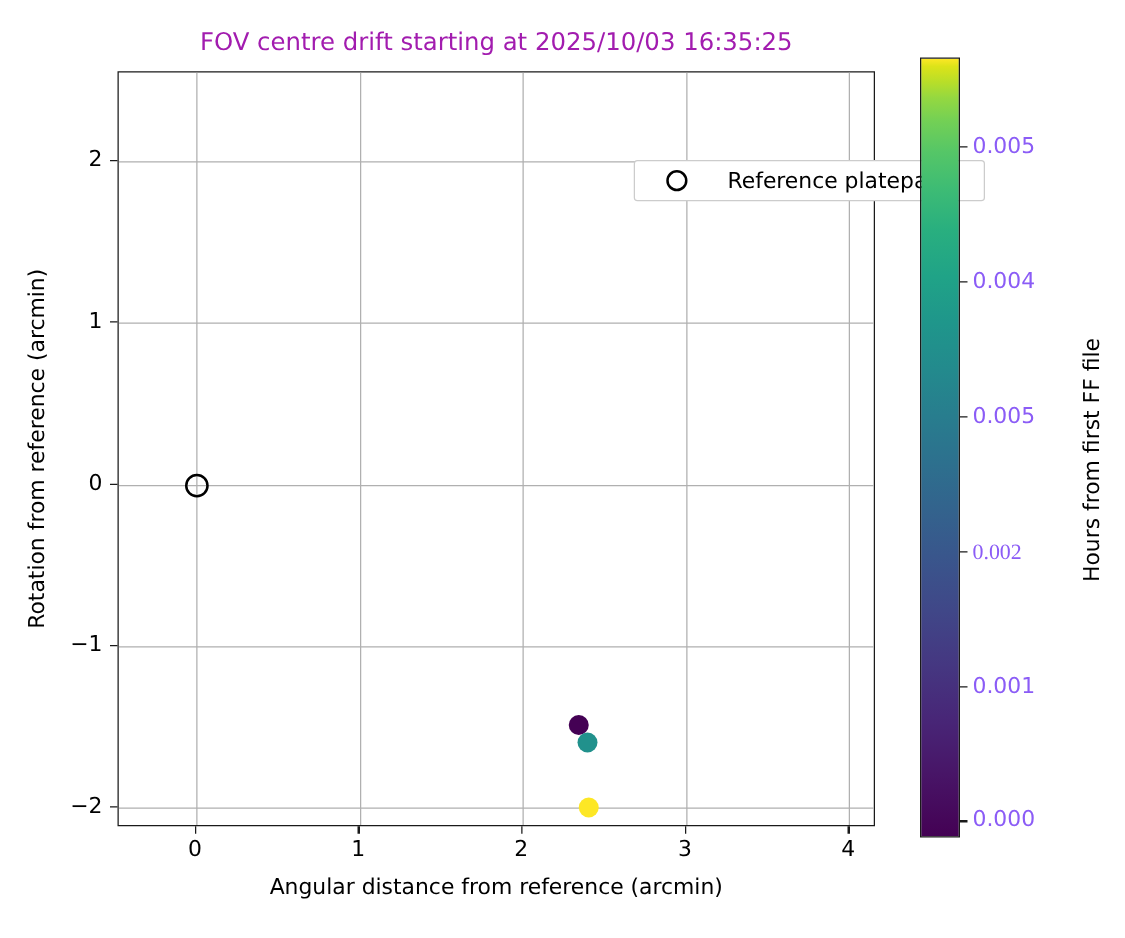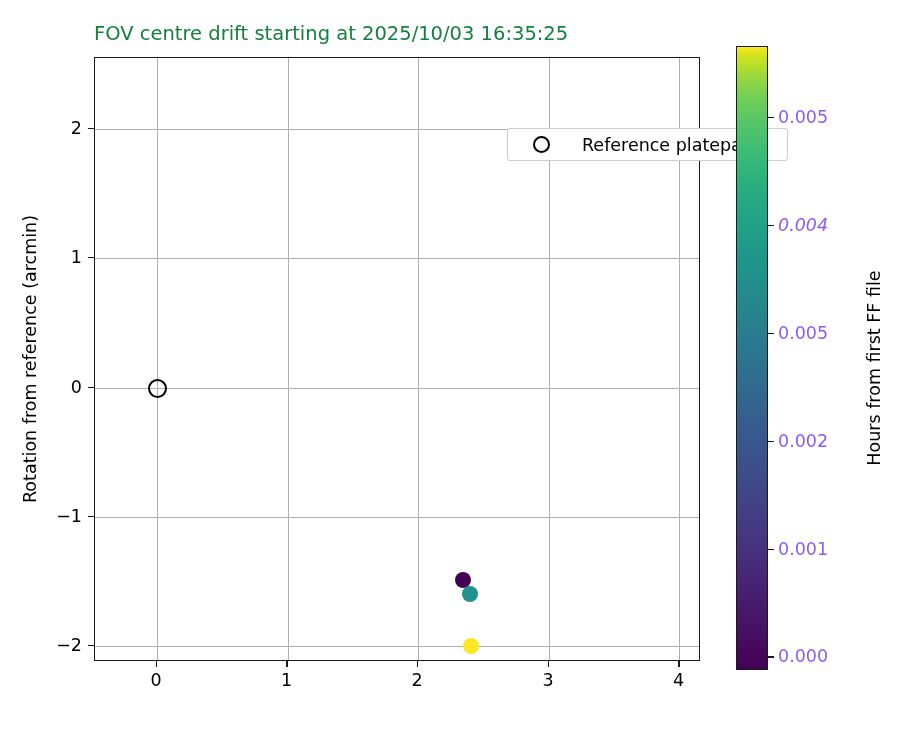--- a/index.html
+++ b/index.html
@@ -17,23 +17,23 @@
     background: #ffffff;
     overflow: hidden;
   }
 
   
   #plot-title {
     position: absolute;
     left: 94px;
     top: 22px;
     width: 606px;
-    text-align: left;
+    text-align: center;
     font-size: 19.5px;
-    color: #15803d;
+    color: #a21caf;
     white-space: nowrap;
   }
 
   
   #axes {
     position: absolute;
     left: 94px;
     top: 57px;
     width: 606px;
     height: 604px;
@@ -276,33 +276,34 @@
   <div class="tick-y" style="top:386.5px;"></div>
   <div class="tick-y" style="top:515.5px;"></div>
   <div class="tick-y" style="top:644.5px;"></div>
 
   <div class="ticklabel-y" style="top:118px;">2</div>
   <div class="ticklabel-y" style="top:247px;">1</div>
   <div class="ticklabel-y" style="top:377px;">0</div>
   <div class="ticklabel-y" style="top:506px;">−1</div>
   <div class="ticklabel-y" style="top:635px;">−2</div>
 
+  <div id="xlabel">Angular distance from reference (arcmin)</div>
   <div id="ylabel">Rotation from reference (arcmin)</div>
 
   <div id="colorbar"></div>
 
   <div class="cb-tick" style="top:656px;"></div>
   <div class="cb-tick" style="top:548.5px;"></div>
   <div class="cb-tick" style="top:440.5px;"></div>
   <div class="cb-tick" style="top:332.5px;"></div>
   <div class="cb-tick" style="top:224.5px;"></div>
   <div class="cb-tick" style="top:116.5px;"></div>
 
   <div class="cb-ticklabel" style="top:646px;">0.000</div>
   <div class="cb-ticklabel" style="top:538.5px;">0.001</div>
-  <div class="cb-ticklabel" style="top:430.5px;">0.002</div>
+  <div class="cb-ticklabel" style="top:430.5px;font-family:Liberation Serif, serif;">0.002</div>
   <div class="cb-ticklabel" style="top:322.5px;">0.005</div>
-  <div class="cb-ticklabel" style="top:214.5px;font-style:italic;">0.004</div>
+  <div class="cb-ticklabel" style="top:214.5px;">0.004</div>
   <div class="cb-ticklabel" style="top:106.5px;">0.005</div>
 
   <div id="cb-label">Hours from first FF file</div>
 
 </div>
 
 </body></html>

